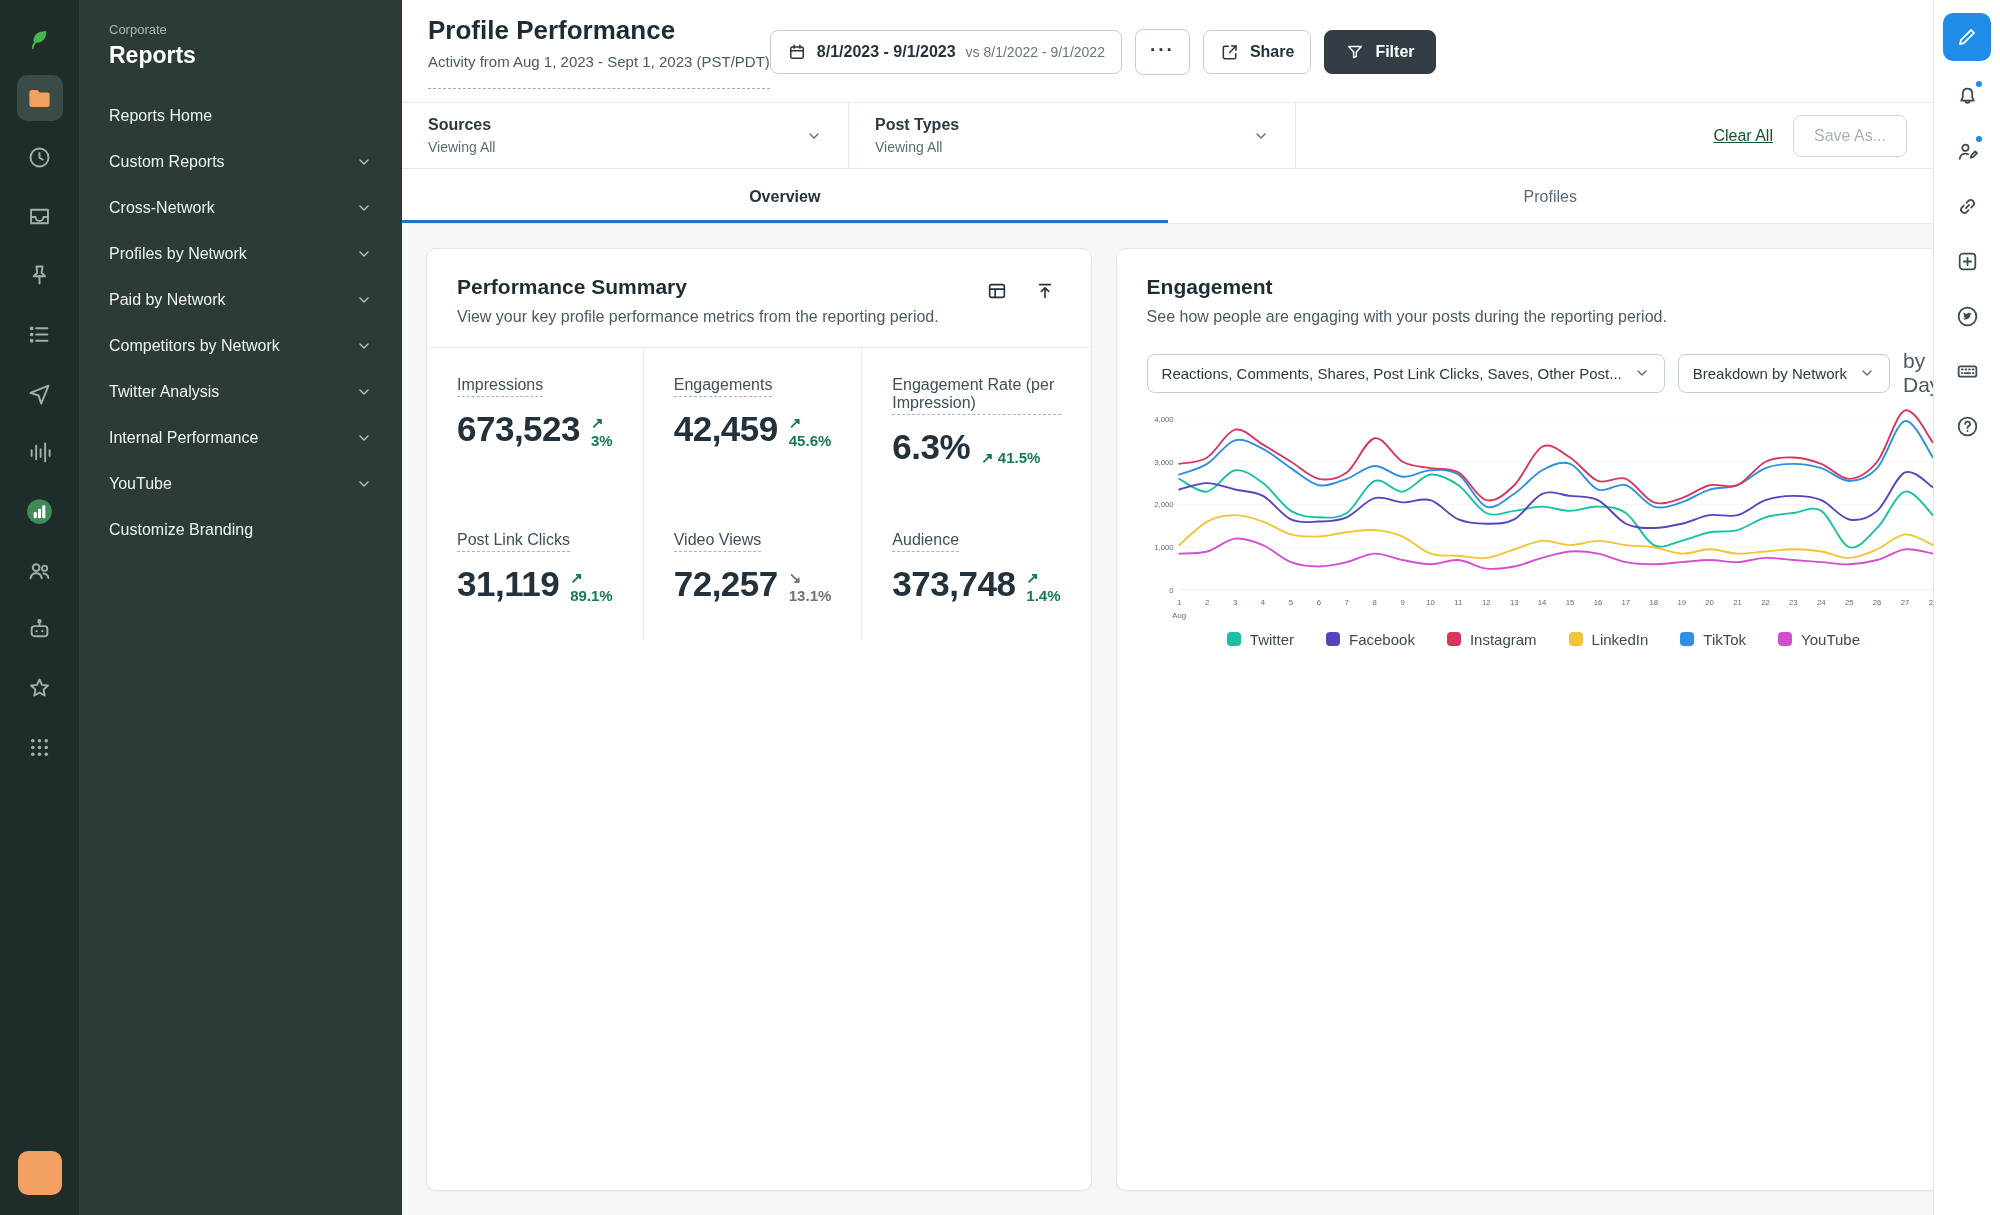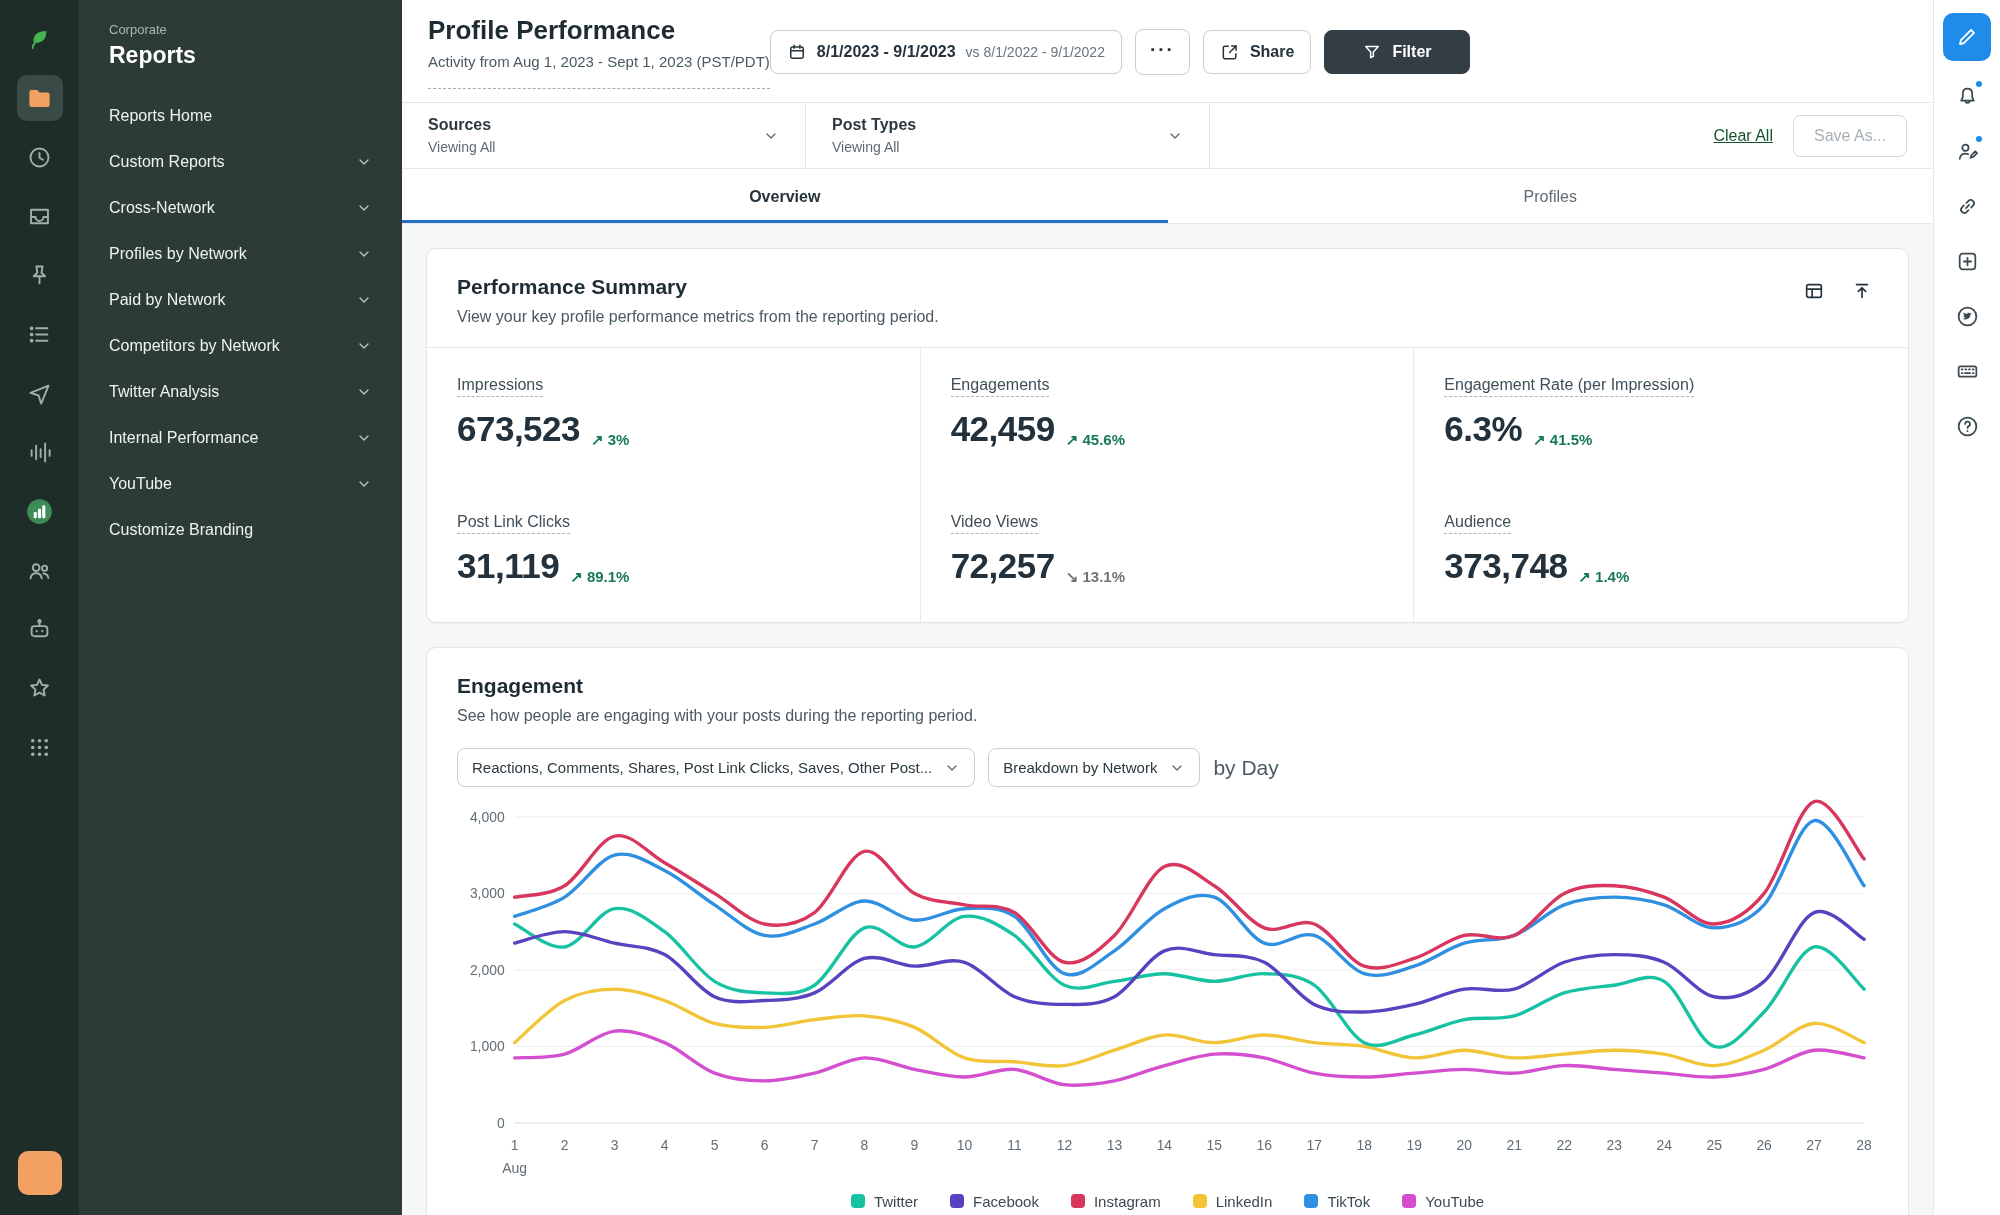--- a/index.html
+++ b/index.html
@@ -28,38 +28,38 @@
   .main { flex:1 1 auto; min-width:0; display:flex; flex-direction:column; background:#f6f7f7; }
   .topbar { background:#fff; display:flex; align-items:center; justify-content:flex-start; padding:15px 26px 13px; }
   .page-title { font-size:26px; font-weight:bold; color:#1e2c33; }
   .page-subtitle { display:inline-block; font-size:15px; color:#4a5a63; border-bottom:1px dashed #9fadb4; padding-bottom:18px; margin-top:7px; cursor:help; }
   .top-actions { display:flex; align-items:center; gap:13px; }
   .btn { display:flex; align-items:center; gap:10px; background:#fff; border:1px solid #c7ced2; border-radius:8px; padding:11px 16px; font-size:16px; cursor:pointer; font-family:inherit; }
   .date-main { font-weight:bold; color:#24333c; }
   .date-compare { color:#67757e; font-size:14px; }
   .more-btn { font-size:19px; font-weight:bold; letter-spacing:2px; color:#24333c; padding:9px 14px 13px; }
   .share-btn { font-weight:bold; color:#24333c; }
-  .filter-btn { background:#333d44; border-color:#333d44; color:#fff; font-weight:bold; padding:11px 37px; }
+  .filter-btn { background:#333d44; border-color:#333d44; color:#fff; font-weight:bold; padding:11px 20px; }
   .btn svg { width:20px; height:20px; }
   .dark-icn { fill:none; stroke:#24333c; stroke-width:1.8; stroke-linecap:round; stroke-linejoin:round; }
   .white-icn { fill:none; stroke:#fff; stroke-width:1.8; stroke-linecap:round; stroke-linejoin:round; }
 
   .filterbar { background:#fff; border-top:1px solid #e4e8e8; border-bottom:1px solid #e4e8e8; display:flex; align-items:stretch; }
-  .filter-group { width:404px; padding:13px 26px; border-right:1px solid #e4e8e8; display:flex; align-items:center; justify-content:space-between; cursor:pointer; }
+  .filter-group { width:447px; padding:13px 26px; border-right:1px solid #e4e8e8; display:flex; align-items:center; justify-content:space-between; cursor:pointer; }
   .filter-label { font-weight:bold; font-size:16px; color:#2b3940; }
   .filter-value { font-size:14px; color:#5d6b74; margin-top:5px; }
   .filter-actions { margin-left:auto; display:flex; align-items:center; gap:20px; padding:0 26px; }
   .clear-all { color:#14532d; text-decoration:underline; font-size:16px; background:none; border:none; cursor:pointer; font-family:inherit; }
   .save-as { border:1px solid #d3d9dc; color:#a7b1b7; border-radius:8px; padding:11px 20px; font-size:16px; background:#fff; font-family:inherit; }
 
   .tabs { background:#fff; display:flex; border-bottom:1px solid #e4e8e8; }
   .tab { flex:1; text-align:center; padding:19px 0 17px; font-size:16px; color:#5d6b74; cursor:pointer; }
   .tab.active { color:#24333c; font-weight:bold; box-shadow: inset 0 -3px 0 #2270c8; }
 
-  .content { flex:1; padding:24px; display:flex; flex-direction:column; gap:24px; overflow:hidden; }
+  .content { flex:1; padding:24px; display:flex; gap:24px; overflow:hidden; }
   .card { background:#fff; border:1px solid #e2e6e6; border-radius:10px; box-shadow:0 1px 2px rgba(0,0,0,.04); }
   .card-head { padding:26px 30px 21px; display:flex; justify-content:space-between; align-items:flex-start; }
   .card-head.with-divider { border-bottom:1px solid #e8ebeb; }
   .card-title { font-size:21px; font-weight:bold; color:#1e2c33; }
   .card-sub { font-size:16px; color:#4a5a63; margin-top:9px; }
   .card-tools { display:flex; gap:16px; }
   .tool-btn { background:none; border:none; cursor:pointer; width:32px; height:32px; display:flex; align-items:center; justify-content:center; }
   .tool-btn svg { width:22px; height:22px; }
 
   .metrics { display:grid; grid-template-columns:1fr 1fr 1fr; }

